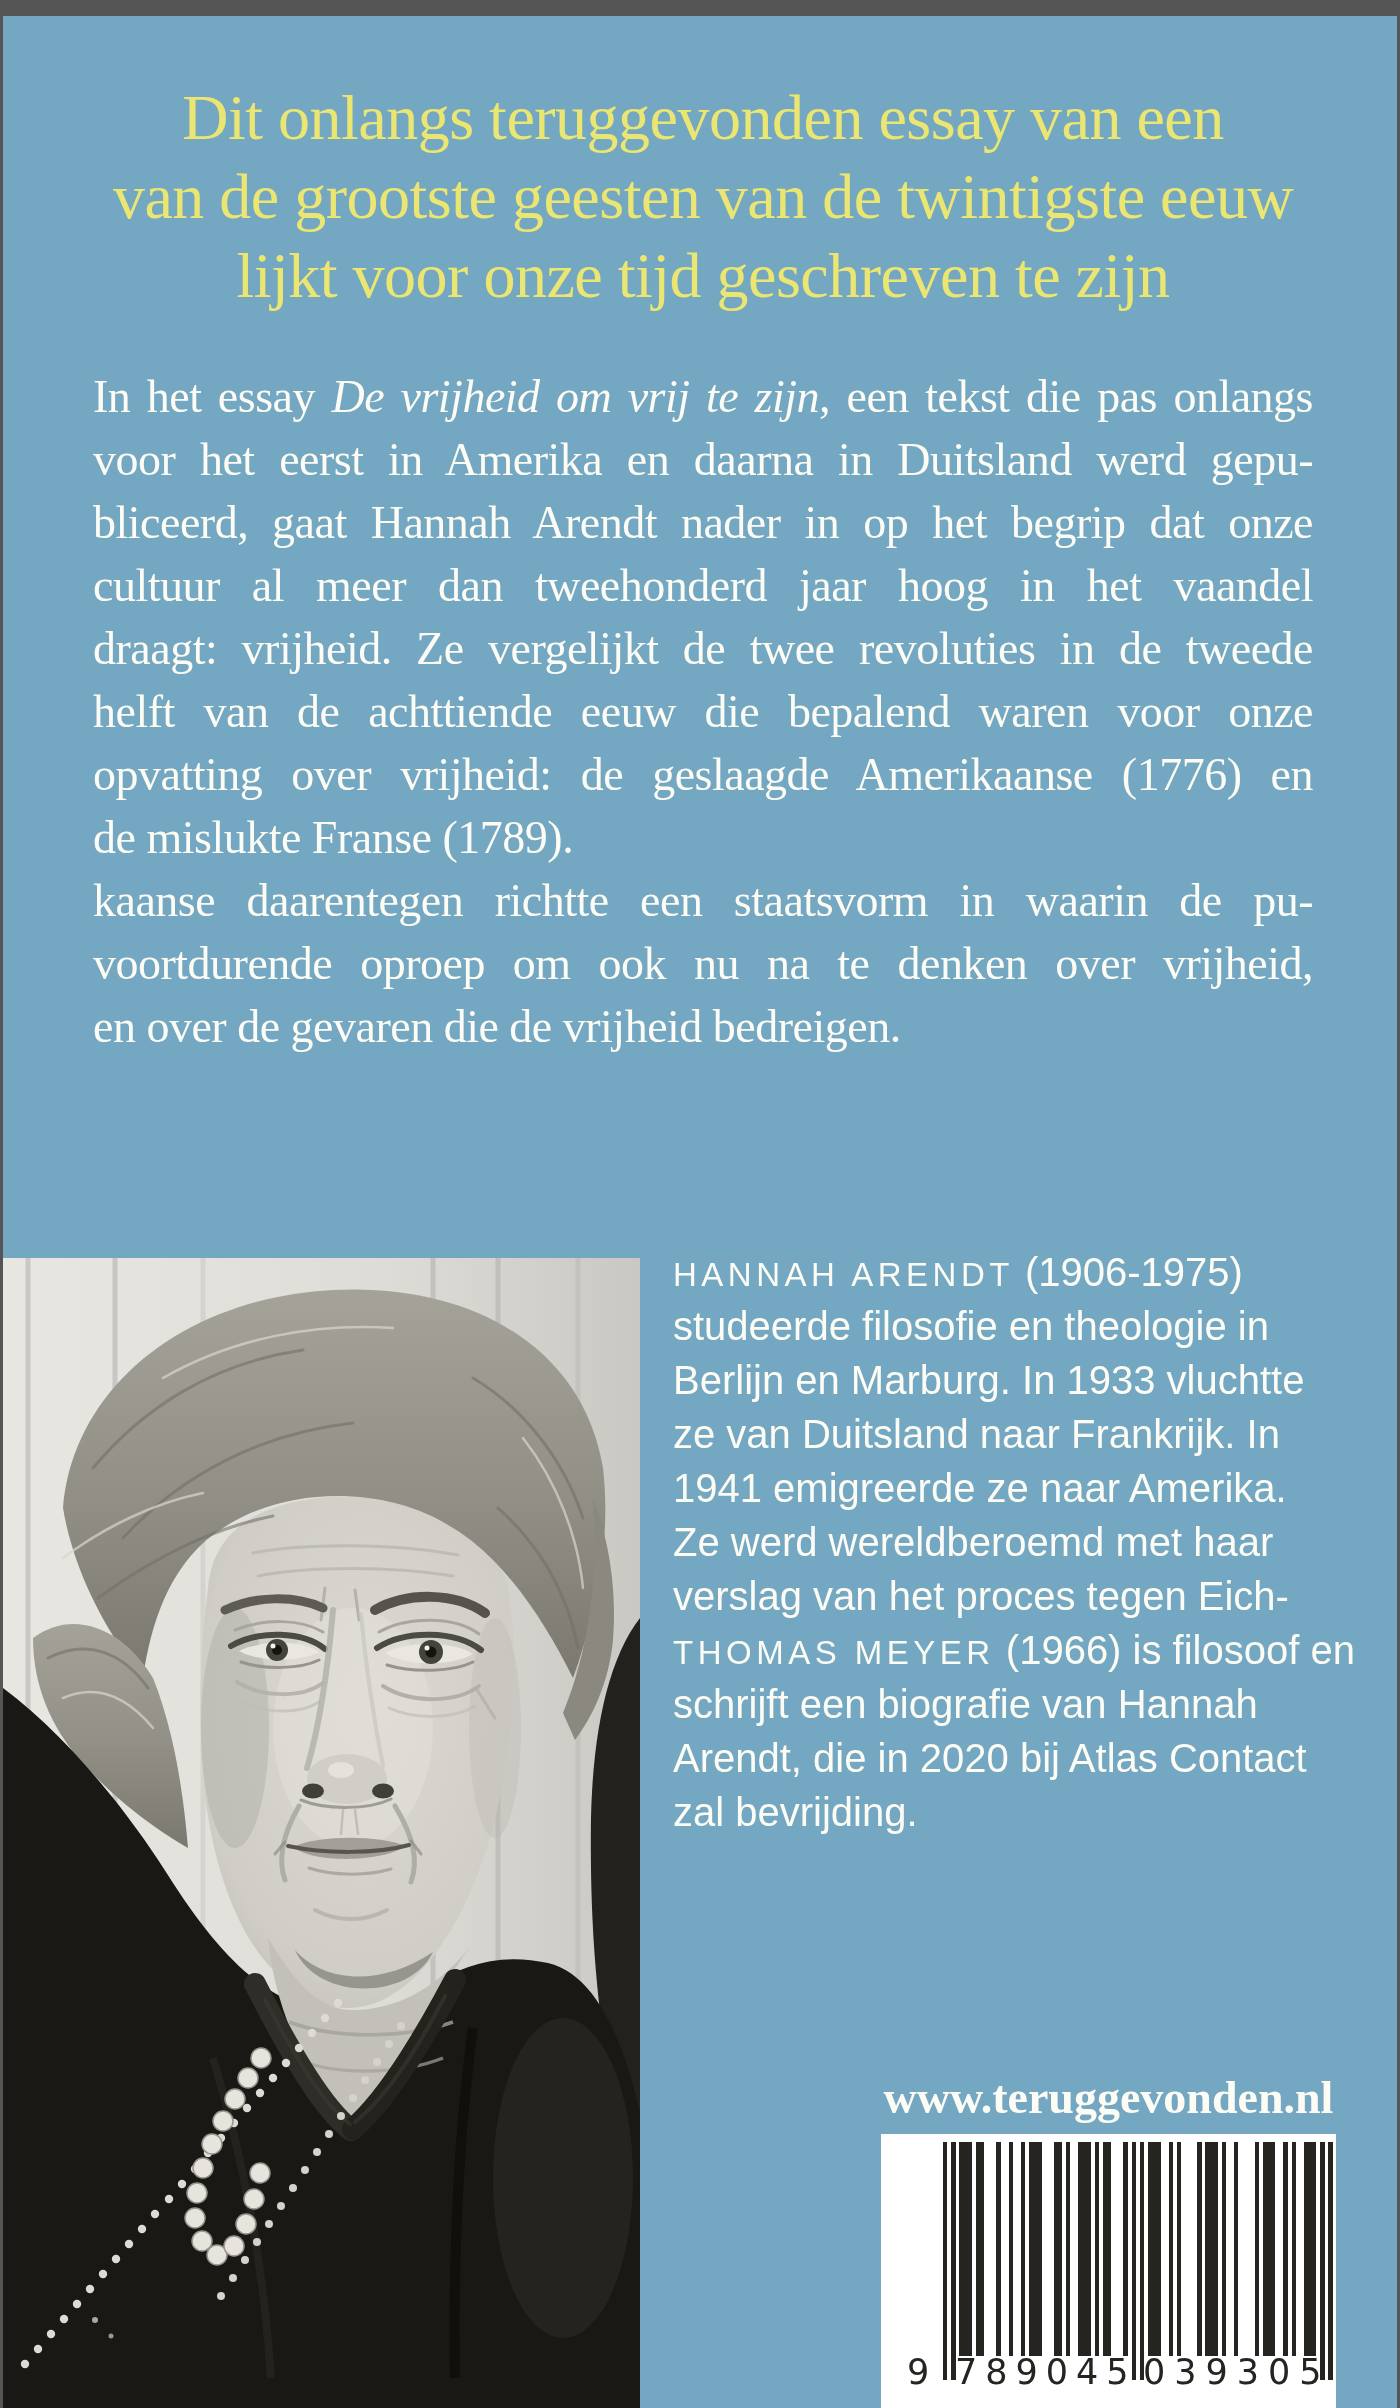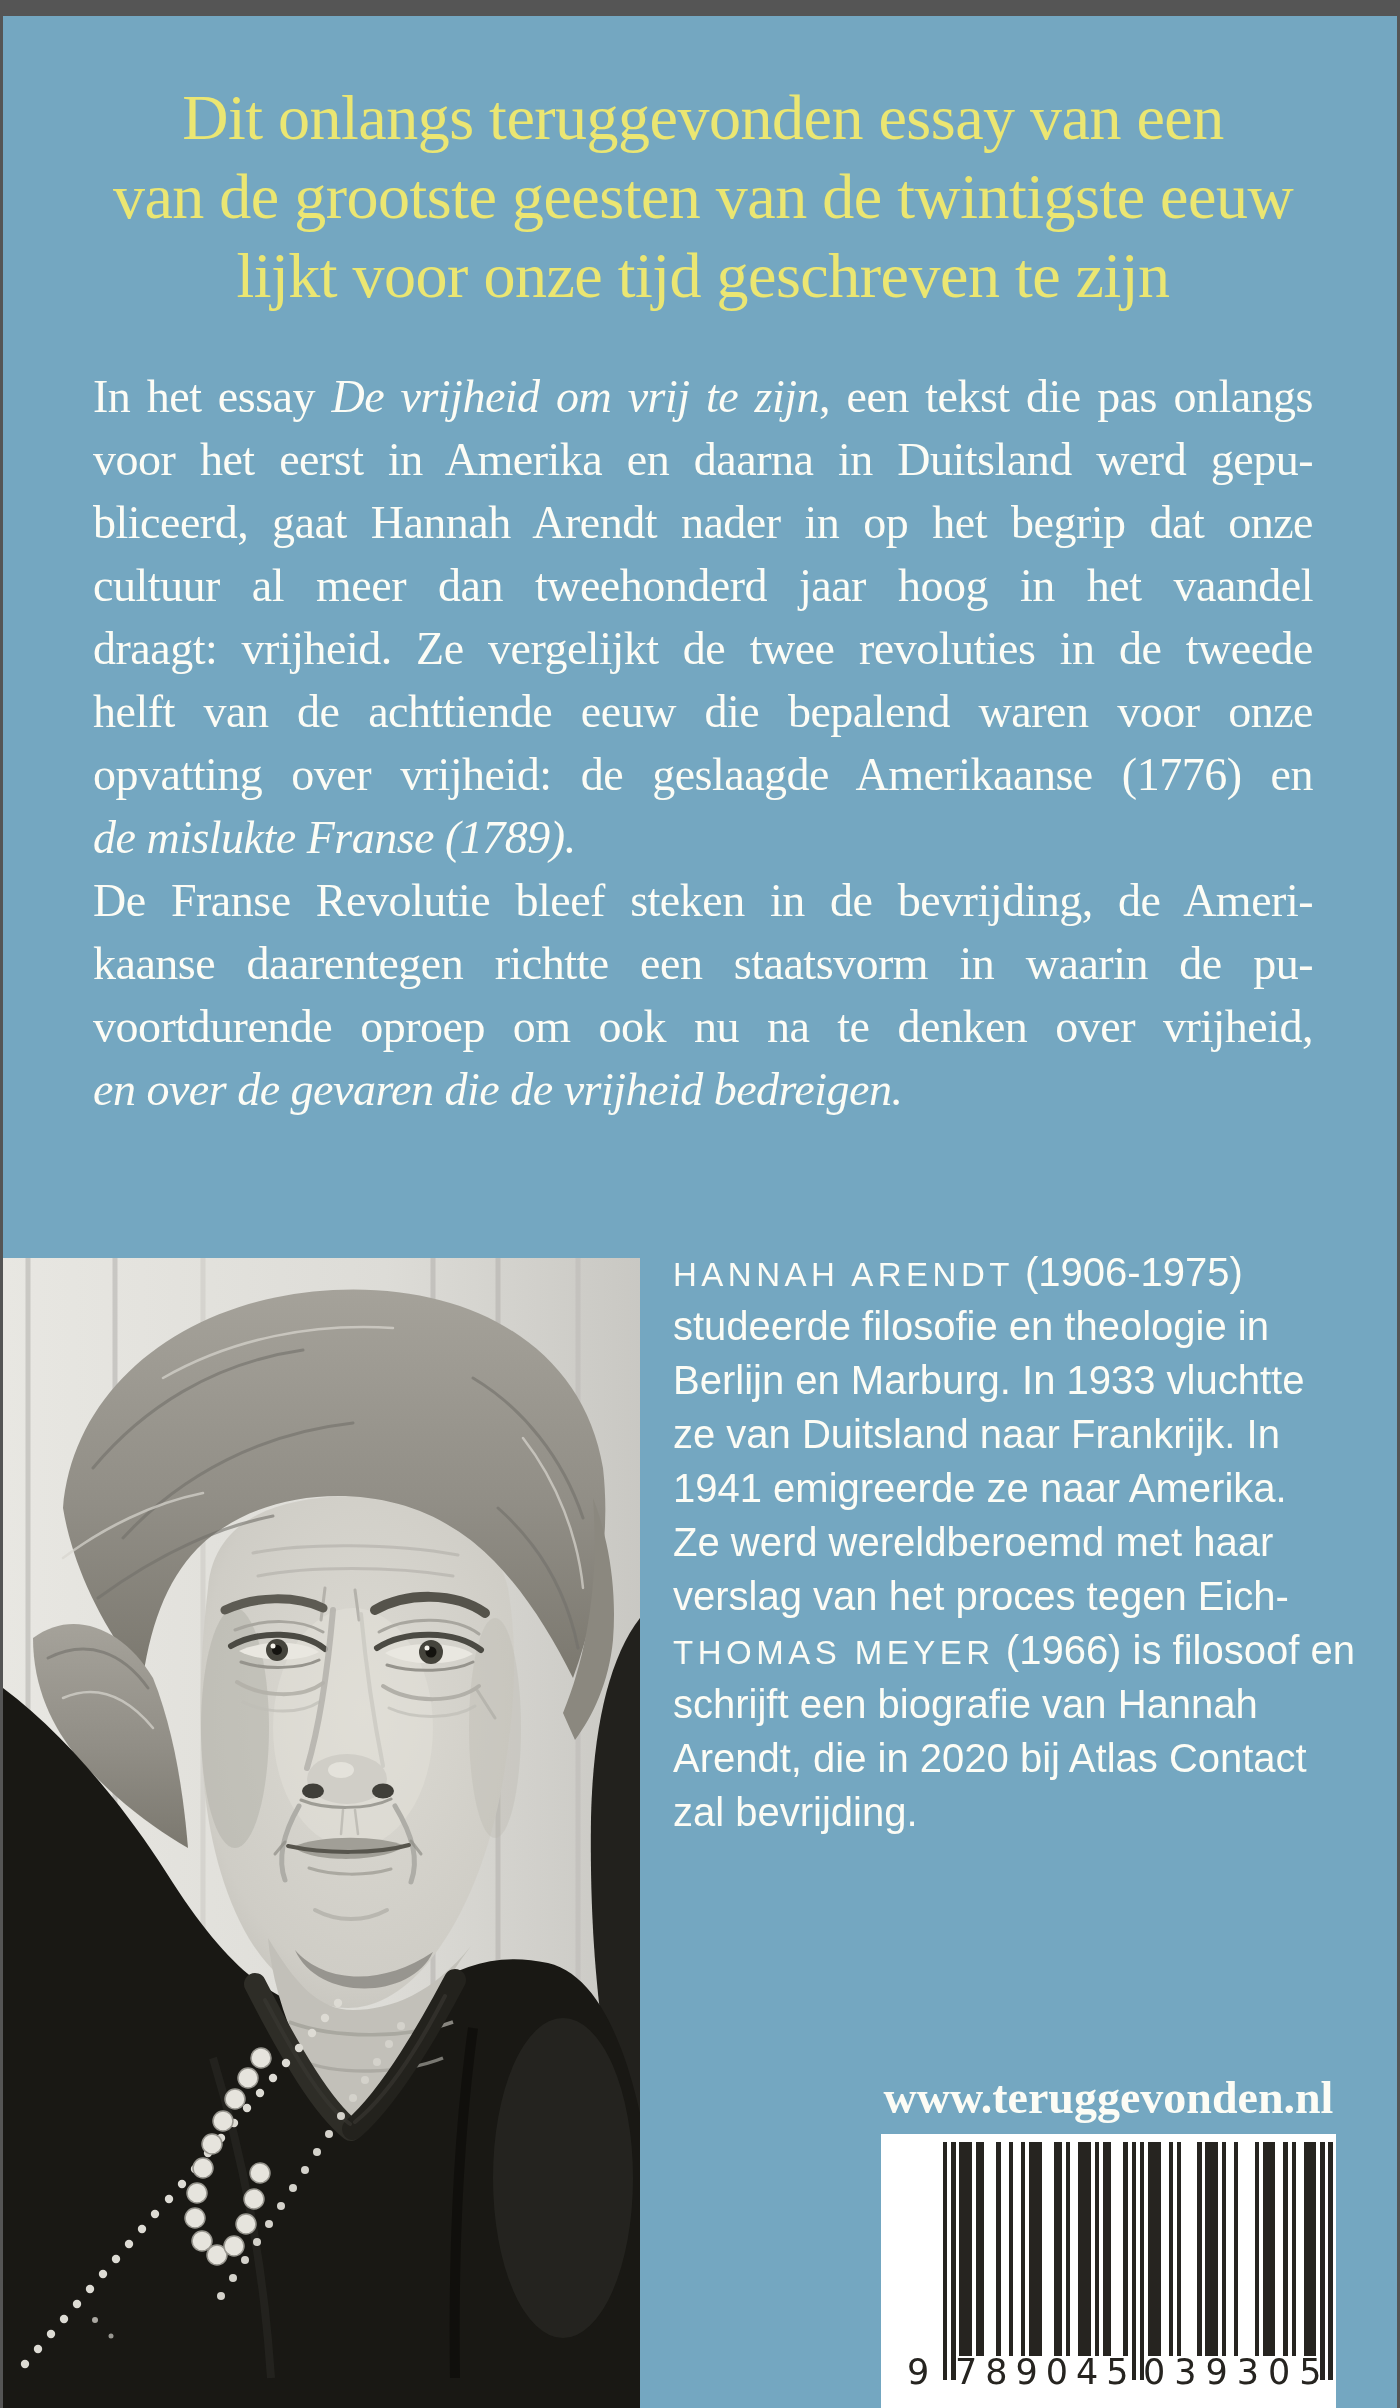--- a/index.html
+++ b/index.html
@@ -21,21 +21,21 @@
     position:absolute;left:0;top:62px;width:1400px;text-align:center;
     color:var(--headline-yellow);font-size:64px;line-height:79px;
     letter-spacing:-0.5px;
   }
   
   .synopsis{
     position:absolute;left:90px;top:349px;width:1220px;
     color:var(--text-white);font-size:46px;line-height:63px;letter-spacing:-0.5px;
   }
   .syn-line{text-align:justify;text-align-last:justify;height:63px;overflow:visible;}
-  .syn-last{text-align:right;text-align-last:left;font-style:italic;}
+  .syn-last{text-align:right;text-align-last:left;}
   .it{font-style:italic;}
   
   .portrait-wrap{position:absolute;left:0;top:1242px;width:637px;height:1166px;}
   .portrait-wrap svg{display:block;width:637px;height:1166px;}
   
   .bio{
     position:absolute;left:670px;top:1229px;width:680px;
     color:var(--text-white);
     font-family:"Liberation Sans","DejaVu Sans",sans-serif;
     font-size:40px;line-height:54px;
@@ -77,21 +77,20 @@
 
   <div class="synopsis">
     <div class="syn-line"><span>In het essay </span><span class="it">De vrijheid om vrij te zijn</span><span>, een tekst die pas onlangs</span></div>
     <div class="syn-line">voor het eerst in Amerika en daarna in Duitsland werd gepu-</div>
     <div class="syn-line">bliceerd, gaat Hannah Arendt nader in op het begrip dat onze</div>
     <div class="syn-line">cultuur al meer dan tweehonderd jaar hoog in het vaandel</div>
     <div class="syn-line">draagt: vrijheid. Ze vergelijkt de twee revoluties in de tweede</div>
     <div class="syn-line">helft van de achttiende eeuw die bepalend waren voor onze</div>
     <div class="syn-line">opvatting over vrijheid: de geslaagde Amerikaanse (1776) en</div>
     <div class="syn-line syn-last">de mislukte Franse (1789).</div>
-    <div class="syn-line">De Franse Revolutie bleef steken in de bevrijding, de Ameri-</div>
     <div class="syn-line">kaanse daarentegen richtte een staatsvorm in waarin de pu-</div>
     <div class="syn-line">voortdurende oproep om ook nu na te denken over vrijheid,</div>
     <div class="syn-line syn-last">en over de gevaren die de vrijheid bedreigen.</div>
   </div>
 
   <div class="portrait-wrap">
     <svg viewBox="0 0 637 1166" role="img" aria-hidden="true">
       <defs>
         <linearGradient id="pbg" x1="0" y1="0" x2="1" y2="0">
           <stop offset="0" stop-color="#e8e7e2"></stop>

